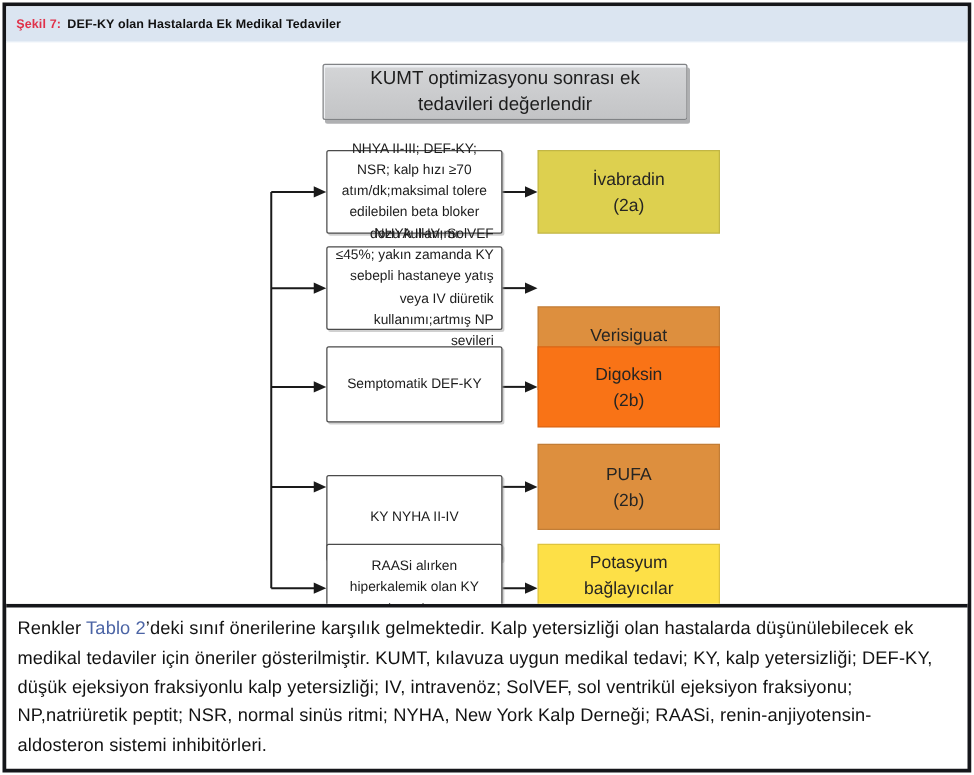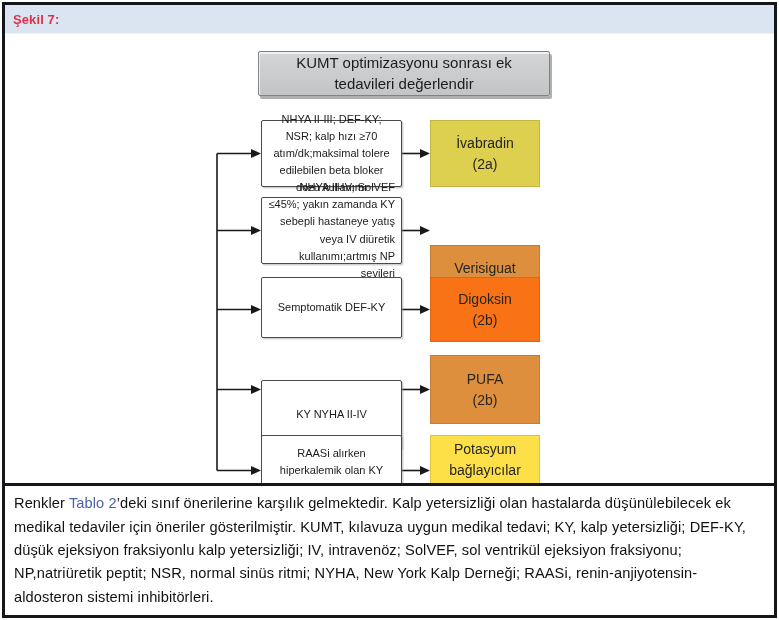--- a/index.html
+++ b/index.html
@@ -11,21 +11,21 @@
     border:3px solid #15161a;
     background:#ffffff;
     display:flex; flex-direction:column;
   }
   .fig-header {
     height:28px; flex:0 0 28px;
     background:#dbe5f1;
     border-bottom:1px solid #edf2f9;
     display:flex; align-items:center;
     padding:0 8px;
-    font-size:13px; font-weight:bold; color:#111;
+    font-size:10px; font-weight:bold; color:#111;
     letter-spacing:.1px;
   }
   .fig-label { margin-right:5px; }
   .flow { position:relative; flex:1 1 auto; background:#fff; overflow:hidden;padding-left:28px; }
   .flow svg.connectors { position:absolute; left:0; top:0; }
   .startbox {
     position:absolute; left:253px; top:17px; width:292px; height:45px;
     box-sizing:border-box;
     background:linear-gradient(#d4d5d7, #c3c4c6);
     border:1px solid #808285;
@@ -40,21 +40,21 @@
     box-sizing:border-box;
     background:#ffffff;
     border:1.5px solid #4a4a4a;
     border-radius:2px;
     box-shadow:1.5px 1.5px 0 rgba(150,150,150,.45);
     display:flex; align-items:center; justify-content:center; text-align:center;
     font-size:11px; line-height:1.55; color:#1c1c1c;
     padding:2px 6px;
   }
   .treat {
-    position:absolute; left:425px; width:110px;
+    position:absolute; left:425px; width:146px;
     box-sizing:border-box;
     border:1px solid rgba(0,0,0,.12);
     display:flex; flex-direction:column; align-items:center; justify-content:center; text-align:center;
     font-size:14px; line-height:1.5; color:#262523;
     padding:2px 6px;
   }
   .footnote {
     flex:0 0 auto;
     border-top:3px solid #15161a;
     padding:6px 10px 6px 9px;
@@ -63,20 +63,21 @@
   }
   .tablo-link { text-decoration:none; cursor:pointer; }
 </style>
 </head>
 <body>
 
 <div class="figure">
 
   <div class="fig-header" style="background: rgb(219, 229, 241);">
     <span class="fig-label" style="color: rgb(224, 49, 74);">Şekil 7:</span>
+    <span>DEF-KY olan Hastalarda Ek Medikal Tedaviler</span>
   </div>
 
   <div class="flow">
 
     <svg class="connectors" width="773" height="486" viewBox="0 0 773 486">
       <g stroke="#1a1a1a" stroke-width="1.6" fill="none">
         <path d="M212 119.5 V436.5"></path>
         <path d="M212 119.5 H247"></path>
           <path d="M397 119.5 H416"></path>
         <path d="M212 196.5 H247"></path>

